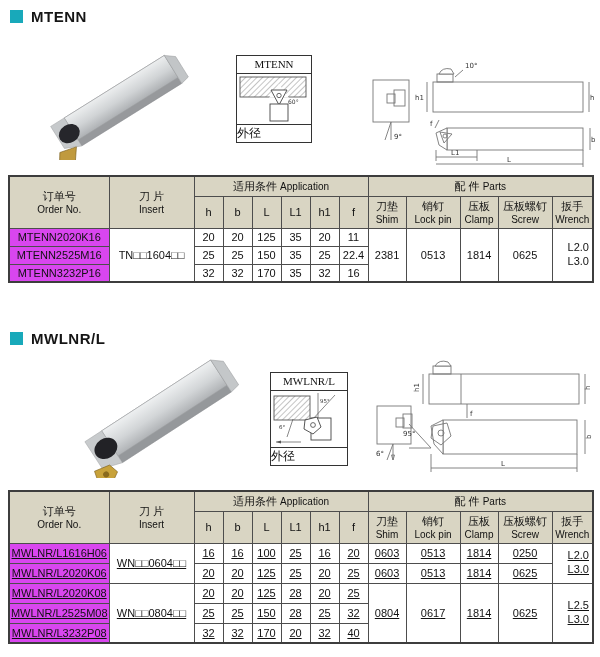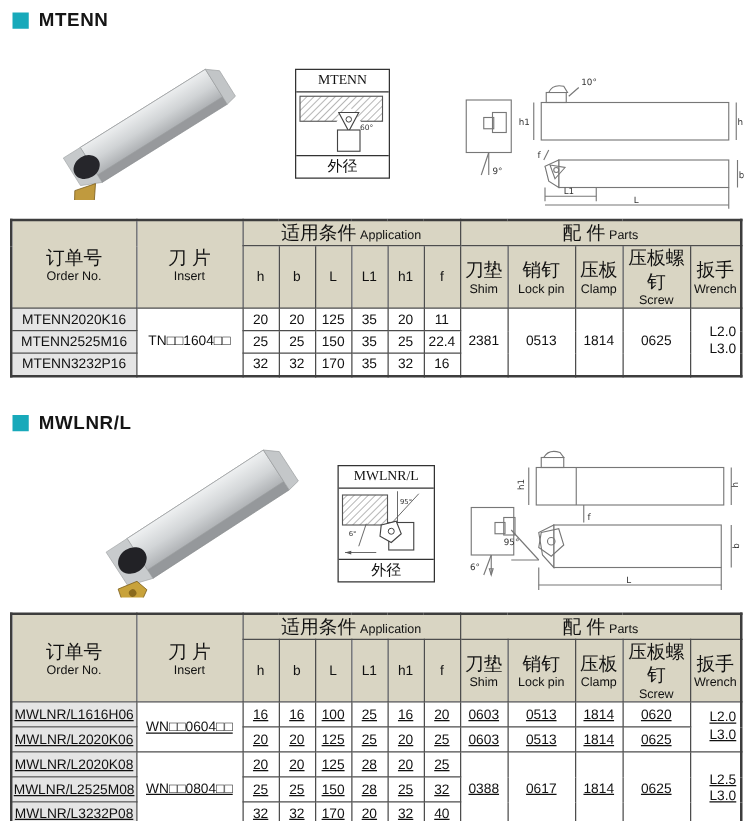--- a/index.html
+++ b/index.html
@@ -9,42 +9,42 @@
   }
   
   .sec-head { position:absolute; display:flex; align-items:center; gap:8px; }
   .sec-square { width:13px; height:13px; background:#18a9ba; }
   .sec-title { font-size:15px; font-weight:bold; letter-spacing:0.5px; color:#151515; }
 
   
   .minidiag { position:absolute; border:1.5px solid #333; background:#fff; box-sizing:border-box; }
   .md-title { height:17px; line-height:17px; text-align:center; border-bottom:1.5px solid #333;
               font-family:"Liberation Serif", serif; font-size:11px; }
-  .md-foot  { height:17px; line-height:17px; text-align:center; border-top:1.5px solid #333;
+  .md-foot  { height:17px; line-height:17px; text-align:left; border-top:1.5px solid #333;
               font-size:12px; }
   .md-canvas { display:block; }
 
   
   .tdraw { position:absolute; }
   .tdraw line, .tdraw rect, .tdraw polygon, .tdraw path, .tdraw circle { fill:none; stroke:#777; stroke-width:0.9; }
   .tdraw .wfill { fill:#ffffff; }
   .tdraw text { font-family:"DejaVu Sans", sans-serif; font-size:7px; fill:#333; stroke:none; }
 
   
   .photo { position:absolute; }
 
   
   .spec-table { position:absolute; border-collapse:collapse; table-layout:fixed; width:584px;
                 background:#fff; border:2px solid #3d3d3d; }
   .spec-table th, .spec-table td { border:1px solid #4d4d4d; text-align:center; vertical-align:middle;
                 padding:0; font-size:11px; font-weight:normal; overflow:hidden; }
   .hdr { background:#d9d5c3; }
-  .hdr .zh { font-size:15px; }
+  .hdr .zh { font-size:11px; }
   .hdr .en { font-size:10px; }
-  .order-cell { background:#e5e5e5; font-size:10.5px; }
+  .order-cell { background:#d946ef; font-size:10.5px; }
   .num { font-size:11px; }
   #table1 thead tr.hr1, #table2 thead tr.hr1 { height:20px; }
   #table1 thead tr.hr2, #table2 thead tr.hr2 { height:32px; }
   #table1 tbody tr { height:18px; }
   #table2 tbody tr { height:20px;text-decoration:underline; }
   .wrench-cell div { line-height:1.25;padding-left:12px; }
 </style>
 </head>
 <body>
 
@@ -380,21 +380,21 @@
         <td rowspan="2">WN□□0604□□</td>
         <td class="num">16</td>
         <td class="num">16</td>
         <td class="num">100</td>
         <td class="num">25</td>
         <td class="num">16</td>
         <td class="num">20</td>
         <td class="num">0603</td>
         <td class="num">0513</td>
         <td class="num">1814</td>
-        <td class="num">0620</td>
+        <td class="num">0250</td>
         <td rowspan="2" class="wrench-cell">
           <div>L2.0</div>
           <div>L3.0</div>
         </td>
       </tr>
       <tr>
         <td class="order-cell">MWLNR/L2020K06</td>
         <td class="num">20</td>
         <td class="num">20</td>
         <td class="num">125</td>
@@ -408,21 +408,21 @@
       </tr>
       <tr>
         <td class="order-cell">MWLNR/L2020K08</td>
         <td rowspan="3">WN□□0804□□</td>
         <td class="num">20</td>
         <td class="num">20</td>
         <td class="num">125</td>
         <td class="num">28</td>
         <td class="num">20</td>
         <td class="num">25</td>
-        <td rowspan="3" class="num">0388</td>
+        <td rowspan="3" class="num">0804</td>
         <td rowspan="3" class="num">0617</td>
         <td rowspan="3" class="num">1814</td>
         <td rowspan="3" class="num">0625</td>
         <td rowspan="3" class="wrench-cell">
           <div>L2.5</div>
           <div>L3.0</div>
         </td>
       </tr>
       <tr>
         <td class="order-cell">MWLNR/L2525M08</td>

